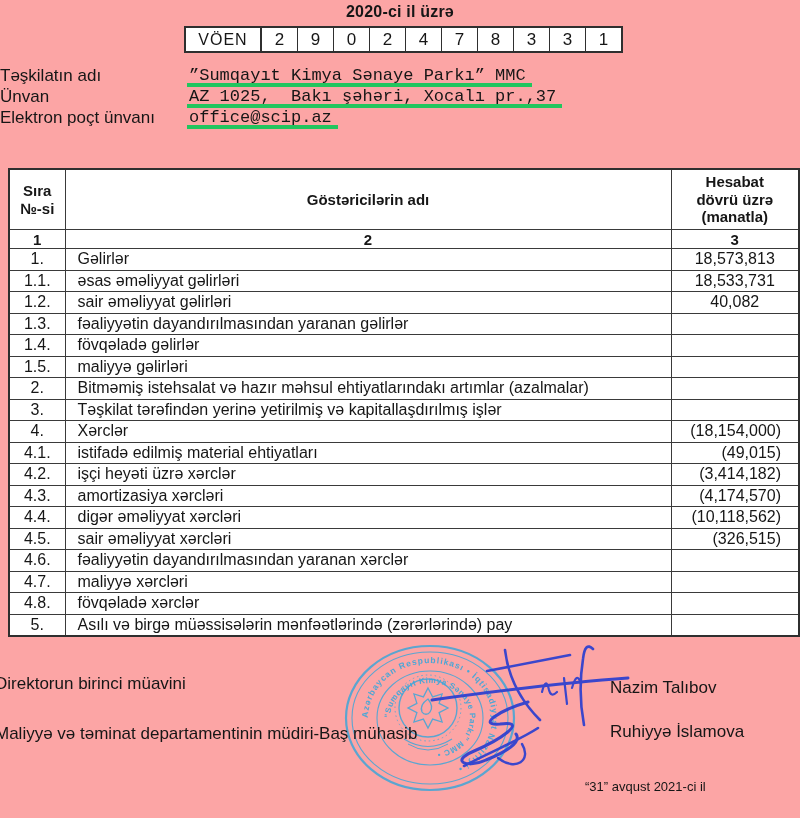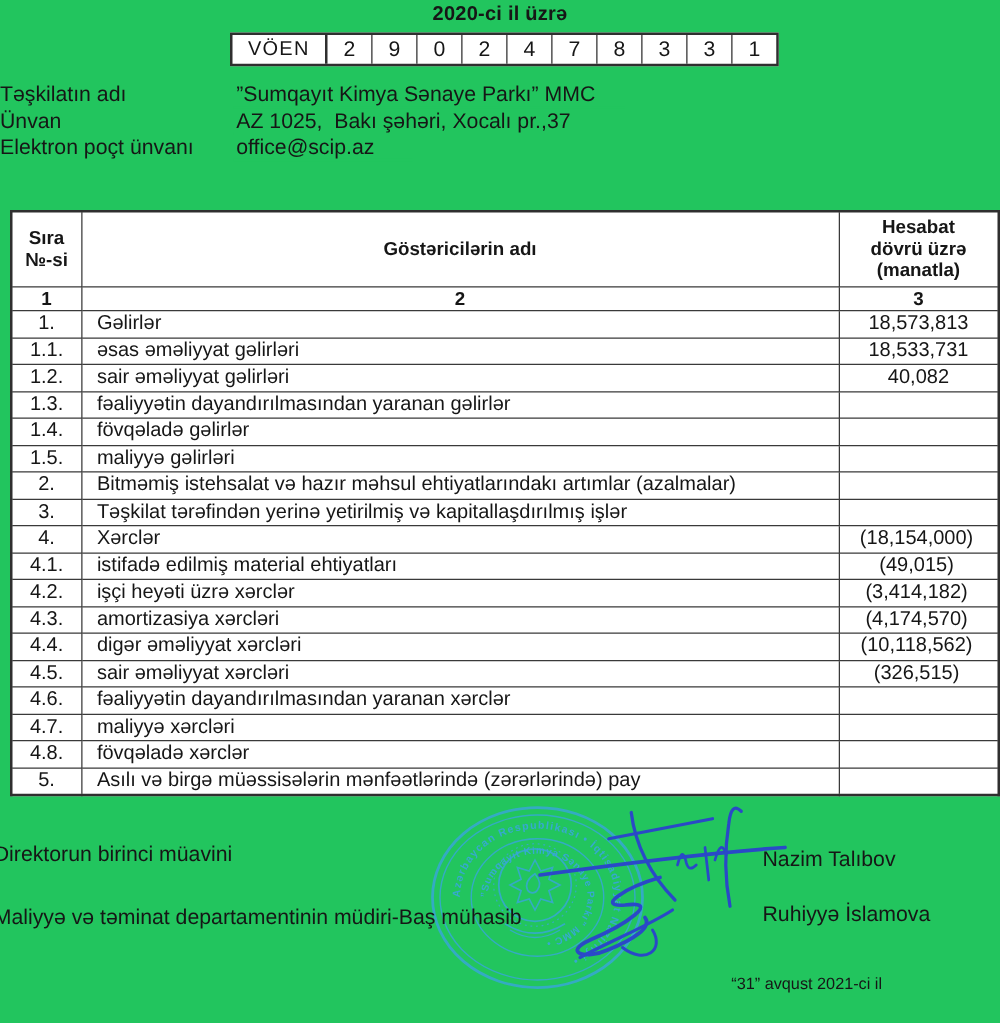--- a/index.html
+++ b/index.html
@@ -1,47 +1,47 @@
 <!DOCTYPE html>
 <html><head>
 <meta charset="utf-8">
 <style>
   html,body{margin:0;padding:0;background:#ffffff;}
   .page{
-    position:relative;width:800px;height:818px;background:#22c55e;overflow:hidden;
+    position:relative;width:800px;height:818px;background:#fca5a5;overflow:hidden;
     font-family:"Liberation Sans","DejaVu Sans",sans-serif;color:#161616;
   }
   
   .title{position:absolute;top:3px;left:0;width:800px;text-align:center;
          font-weight:bold;font-size:16px;letter-spacing:.2px;}
   
   .voen{position:absolute;left:184px;top:26px;display:flex;border:2px solid #2f2f2f;height:23px;background:#fff;}
   .voen-label{width:74px;display:flex;align-items:center;justify-content:center;
               border-right:2px solid #2f2f2f;font-size:16px;letter-spacing:1px;}
   .voen-digits{display:flex;}
   .voen-cell{width:35px;display:flex;align-items:center;justify-content:center;
              border-right:1px solid #2f2f2f;font-size:17px;}
   .voen-cell:last-child{border-right:none;}
   
   .info-row{position:absolute;left:0;height:21px;display:flex;font-size:17px;white-space:pre;}
   .info-label{width:187px;flex:none;}
-  .info-value{border-bottom:2px solid #22c55e;padding:0 6px 1px 2px;line-height:20px;}
+  .info-value{border-bottom:4px solid #22c55e;padding:0 6px 1px 2px;line-height:20px;font-family:Liberation Mono, monospace;}
   .w-name{min-width:305px;} .w-addr{min-width:305px;} .w-mail{min-width:135px;}
   
   table.main{position:absolute;left:8px;top:137px;width:790px;border-collapse:collapse;
              table-layout:fixed;border:2px solid #2f2f2f;background:#fff;margin-top:31px;}
   table.main th,table.main td{border:1px solid #3a3a3a;overflow:hidden;}
   tr.hdr th{height:57px;font-size:15px;font-weight:bold;text-align:center;
             vertical-align:middle;white-space:pre-line;line-height:1.18;}
   tr.nums th{height:18px;font-size:15px;font-weight:bold;text-align:center;padding:0;}
   tbody td{height:20.5px;font-size:16px;padding:0;vertical-align:middle;}
   .c-no{text-align:center;}
   .c-name{text-align:left;padding-left:12px;}
   .c-val{text-align:center;}
-  .c-val.neg{text-align:center;padding-right:3px;}
+  .c-val.neg{text-align:right;padding-right:17px;}
   
   .f-role1{position:absolute;left:-5px;top:674px;font-size:17px;z-index:3;}
   .f-role2{position:absolute;left:-5px;top:724px;font-size:17px;z-index:3;}
   .f-name1{position:absolute;left:610px;top:678px;font-size:17px;z-index:3;}
   .f-name2{position:absolute;left:610px;top:722px;font-size:17px;z-index:3;}
   .f-date{position:absolute;left:585px;top:779px;font-size:13px;z-index:3;}
   
   svg.stamp{position:absolute;left:328px;top:620px;z-index:2;pointer-events:none;}
   svg.signs{position:absolute;left:380px;top:640px;z-index:4;pointer-events:none;}
 </style>

